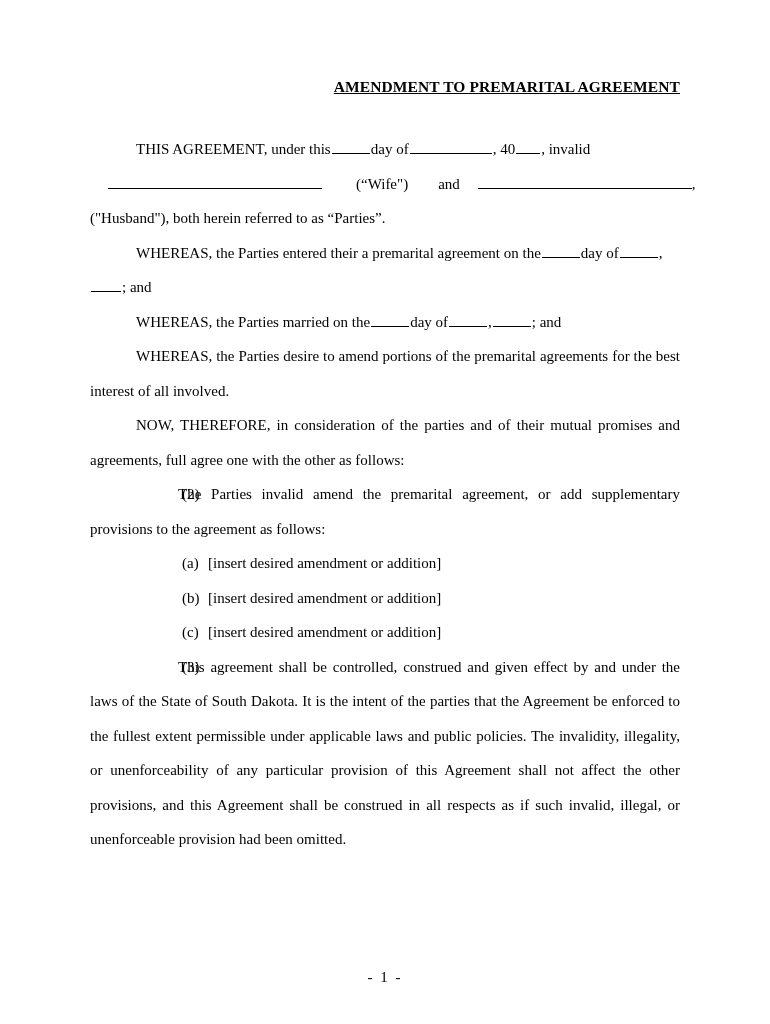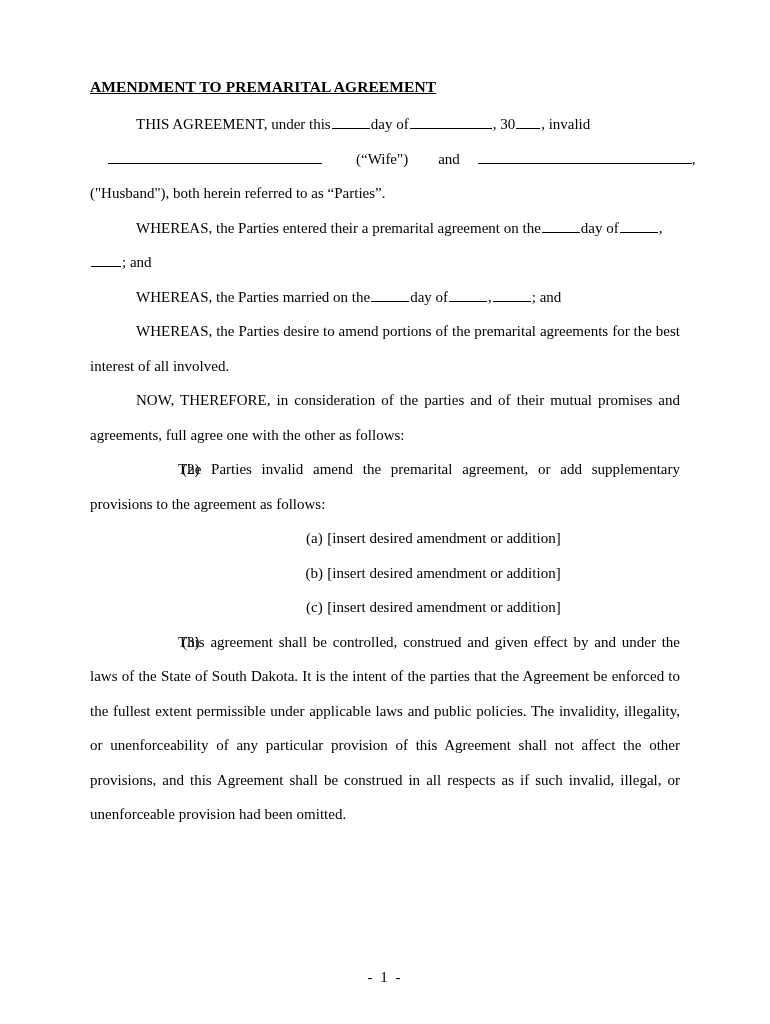--- a/index.html
+++ b/index.html
@@ -16,42 +16,42 @@
     overflow: hidden;
   }
   .page {
     box-sizing: border-box;
     width: 770px;
     height: 1024px;
     padding: 78px 90px 0 90px;
     position: relative;
   }
   .doc-title {
-    text-align: left;
+    text-align: right;
     font-size: 15.5px;
     font-weight: bold;
     text-decoration: underline;
     letter-spacing: 0.1px;
-    margin: 0 0 11px 0;
+    margin: 0 0 36px 0;
   }
   p.para {
     font-size: 15px;
     line-height: 34.5px;
     margin: 0 0 0 0;
     text-align: justify;
     text-indent: 46px;
     text-justify: inter-word;
   }
   p.para.noindent {
     text-indent: 0;
   }
   p.para.sub {
     text-indent: 0;
     padding-left: 92px;
-    text-align: center;
+    text-align: left;
   }
   .sub-marker {
     display: inline-block;
     width: 26px;
   }
   .blank {
     display: inline-block;
     border-bottom: 1px solid #000;
     vertical-align: baseline;
     height: 13px;
@@ -88,21 +88,21 @@
     letter-spacing: 2px;
   }
 </style>
 </head>
 <body>
 
 <div class="page">
 
   <h1 class="doc-title">AMENDMENT TO PREMARITAL AGREEMENT</h1>
 
-  <p class="para"><span>THIS AGREEMENT, under this</span><span class="blank b-short"></span><span>day of</span><span class="blank b-mid"></span><span>, 30</span><span class="blank b-xs"></span><span>, invalid</span></p>
+  <p class="para"><span>THIS AGREEMENT, under this</span><span class="blank b-short"></span><span>day of</span><span class="blank b-mid"></span><span>, 40</span><span class="blank b-xs"></span><span>, invalid</span></p>
 
   <div class="sig-row"><span class="sig-line sig-line-left"></span><span class="sig-gap-a"></span><span>(“Wife")</span><span class="sig-gap-b"></span><span>and</span><span class="sig-line sig-line-right"></span>,</div>
 
   <p class="para noindent">("Husband"), both herein referred to as “Parties”.</p>
 
   <p class="para"><span>WHEREAS, the Parties entered their a premarital agreement on the</span><span class="blank b-short"></span><span>day of</span><span class="blank b-short"></span>,</p>
 
   <p class="para noindent"><span class="blank b-tiny"></span><span>; and</span></p>
 
   <p class="para"><span>WHEREAS, the Parties married on the</span><span class="blank b-short"></span><span>day of</span><span class="blank b-short"></span><span>,</span><span class="blank b-short"></span><span>; and</span></p>

